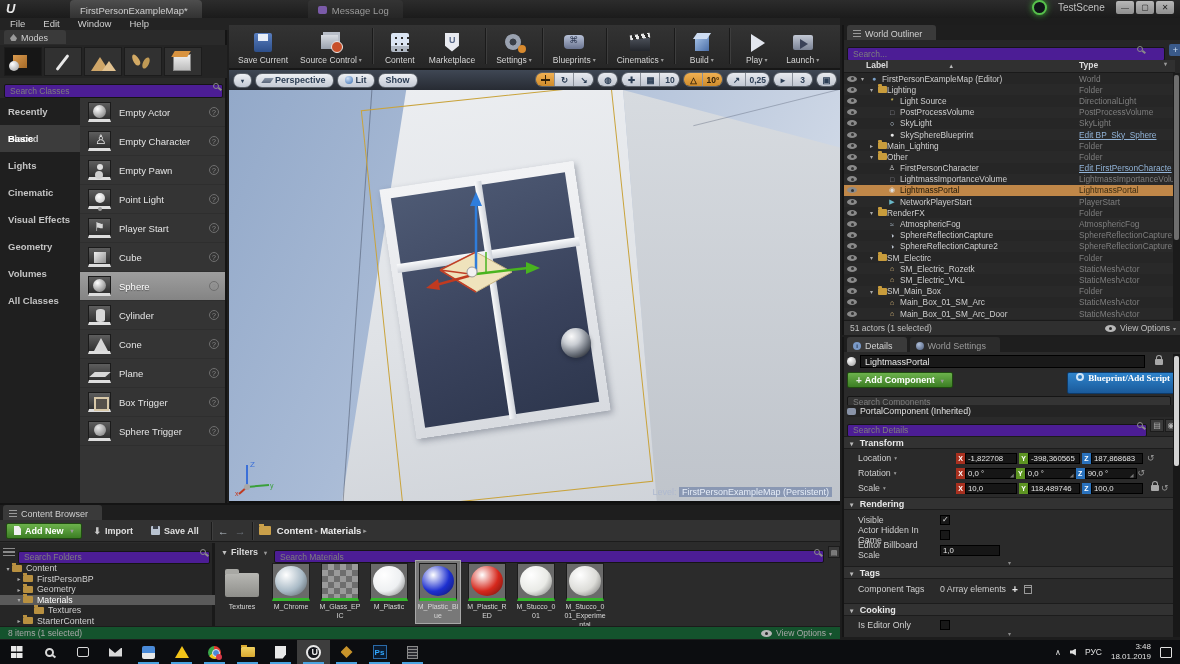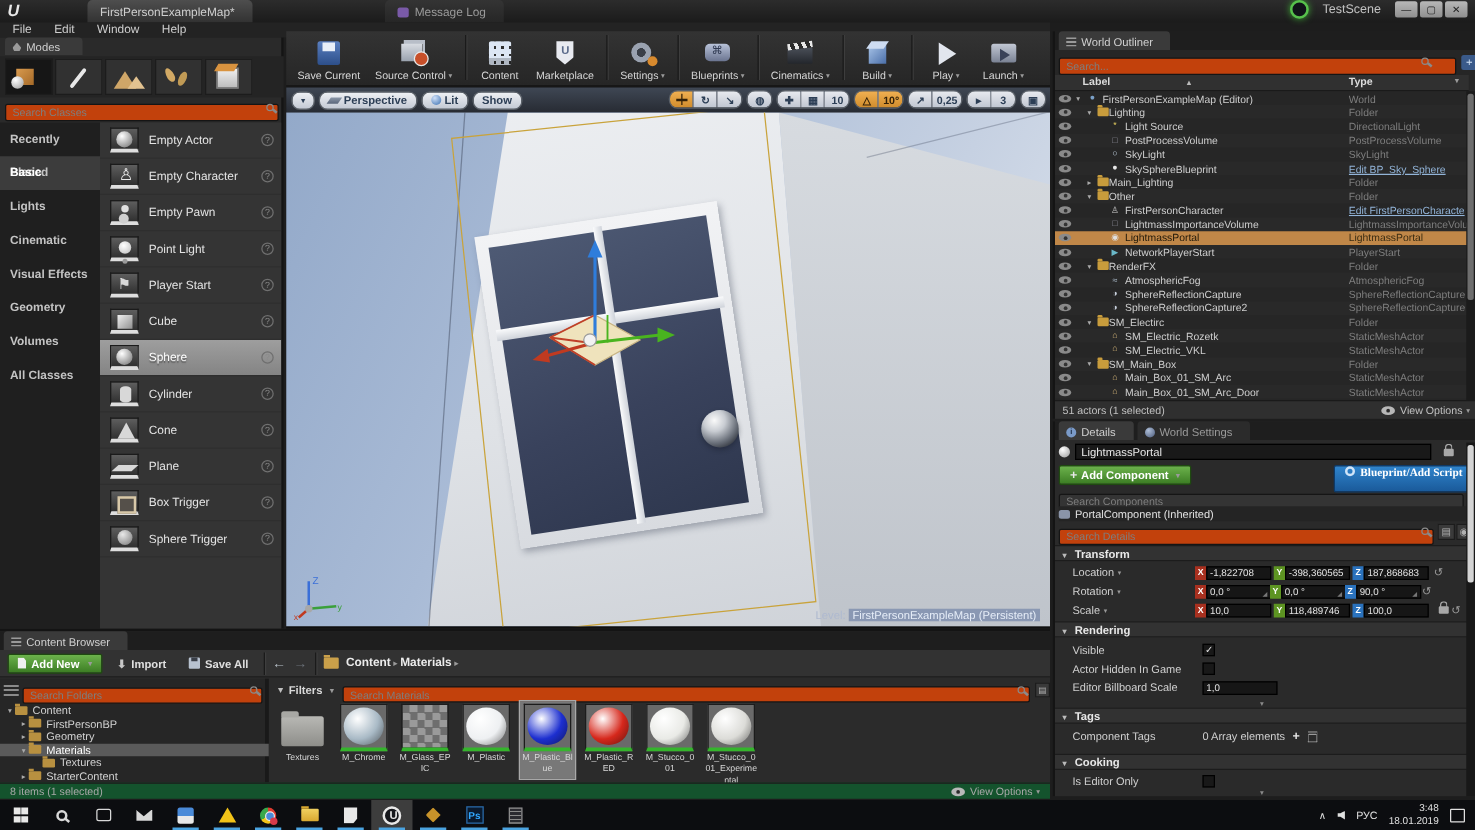--- a/index.html
+++ b/index.html
@@ -47,21 +47,21 @@
     border-right:7px solid transparent; border-bottom:10px solid #e5c astroph; border-bottom:10px solid #e2c290; }
   .mt4::before { content:''; position:absolute; left:8px; top:6px; width:6px; height:12px; background:#d2a964;
     border-radius:50% 50% 50% 50%/60% 60% 40% 40%; transform:rotate(-30deg); }
   .mt4::after { content:''; position:absolute; left:18px; top:9px; width:6px; height:12px; background:#c09a55;
     border-radius:50%; transform:rotate(25deg); }
   .mt5::before { content:''; position:absolute; left:8px; top:6px; width:16px; height:15px;
     background:linear-gradient(#f0f0f0,#bdbdbd); border:1px solid #888; }
   .mt5::after { content:''; position:absolute; left:8px; top:3px; width:16px; height:6px; background:#d9933f;
     transform:skewX(-30deg); }
   #mode-search-row { left:4px; top:50px; width:219px; height:14px; }
-  .search-box { width:100%; height:100%; background:#c2410c; border:1px solid #151515; border-radius:2px;
+  .search-box { width:100%; height:100%; background:#4c1d95; border:1px solid #151515; border-radius:2px;
     color:#c8c8c8; font-size:8.5px; padding:0 14px 0 5px; font-family:"Liberation Sans",sans-serif; }
   .search-box::placeholder { color:#7e7e7e; }
   .mag { position:absolute; right:4px; top:3px; width:6px; height:6px; border:1.5px solid #8a8a8a; border-radius:50%; }
   .mag::after { content:''; position:absolute; width:4px; height:1.5px; background:#8a8a8a; right:-3.5px; bottom:-1.5px;
     transform:rotate(40deg); }
   #mode-body { left:0; top:68px; width:225px; height:405px; display:flex; }
   #mode-categories { width:80px; background:#1f1f1f; }
   .mode-cat { height:27px; line-height:27px; padding-left:8px; font-size:9.5px; font-weight:bold; color:#c4c4c4; }
   .mode-cat.active { background:#3c3c3c; color:#fff; }
   #mode-items { flex:1; background:#343434; overflow:hidden; }
@@ -258,21 +258,21 @@
   .tr-label { width:112px; font-size:8.8px; color:#cfcfcf; padding-left:14px; display:flex; align-items:center; gap:3px; }
   .tr-label .caret { font-size:5.5px; color:#9a9a9a; }
   .axis-field { display:flex; align-items:center; height:11px; margin-right:2px; }
   .axis-tab { width:9px; height:11px; color:#fff; font-size:7px; font-weight:bold; text-align:center; line-height:11px; }
   .ax-0 { background:#a8301f; } .ax-1 { background:#5d9422; } .ax-2 { background:#2a72bd; }
   .axis-val { width:52px; height:11px; background:#161616; border:1px solid #000; color:#e4e4e4; font-size:7.8px;
     padding:0 2px; line-height:10px; white-space:nowrap; overflow:hidden; }
   .drag-glyph { font-size:5px; color:#777; margin-left:-7px; margin-top:4px; z-index:2; }
   .reset-glyph { font-size:9px; color:#9a9a9a; margin-left:2px; }
   .rd-row { position:absolute; left:0; width:331px; height:14px; display:flex; align-items:center; font-size:8.8px; color:#cfcfcf; }
-  .rd-row .lbl { width:118px; padding-left:14px; }
+  .rd-row .lbl { width:96px; padding-left:14px; }
   .checkbox { width:10px; height:10px; background:#181818; border:1px solid #000; position:relative; }
   .checkbox.checked::before { content:'✓'; position:absolute; left:1px; top:-1px; color:#e0e0e0; font-size:8px; }
   .small-field { width:60px; height:11px; background:#161616; border:1px solid #000; color:#e4e4e4; font-size:7.8px;
     padding:0 2px; line-height:10px; }
   .center-chev { position:absolute; left:0; width:331px; text-align:center; font-size:6px; color:#8a8a8a; }
   .plus-glyph { color:#e8e8e8; font-weight:bold; font-size:10px; margin:0 6px; }
   .trash-icon { width:8px; height:9px; border:1px solid #9a9a9a; border-top:3px double #9a9a9a; border-radius:0 0 1px 1px; }
   #dt-scroll { position:absolute; right:0; top:17px; width:7px; height:283px; background:#181818; }
   #dt-scroll .thumb { position:absolute; left:1px; top:2px; width:5px; height:110px; background:#d4d4d4; border-radius:2px; }
 

